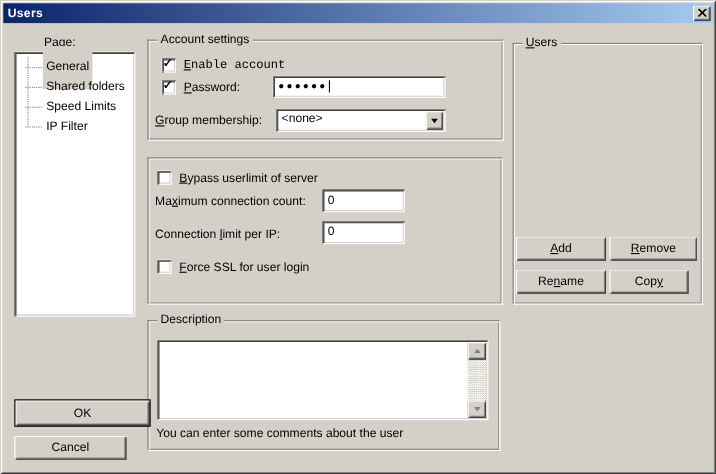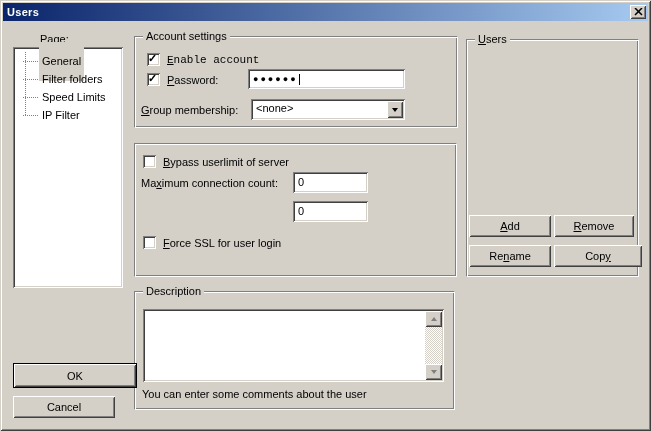--- a/index.html
+++ b/index.html
@@ -85,21 +85,21 @@
     </button>
   </div>
 
   <div class="abs label" style="left:14px;top:33px;margin-left:26px;">Page:</div>
   <div class="abs sunken" style="left:13px;top:47px;width:110px;height:241px;padding-top:5px;box-sizing:border-box;">
     <div class="tree-vline"></div>
     <div class="tree-row">
       <span class="tree-label" data-selected="true">General</span>
     </div>
     <div class="tree-row">
-      <span class="tree-label" data-selected="false">Filter folders</span>
+      <span class="tree-label" data-selected="false">Shared folders</span>
     </div>
     <div class="tree-row">
       <span class="tree-label" data-selected="false">Speed Limits</span>
     </div>
     <div class="tree-row">
       <span class="tree-label" data-selected="false">IP Filter</span>
     </div>
   </div>
 
   <div class="abs groupbox" style="left:134px;top:36px;width:322px;height:90px;">
@@ -126,20 +126,21 @@
 
   <div class="abs groupbox" style="left:134px;top:143px;width:321px;height:132px;">
     <span class="abs checkbox" style="left:8px;top:11px;" data-checked="false">
       
     </span>
     <span class="abs label" style="left:28px;top:12px;"><u>B</u>ypass userlimit of server</span>
     <span class="abs label" style="left:6px;top:33px;">Ma<u>x</u>imum connection count:</span>
     <div class="abs sunken field" style="left:158px;top:28px;width:75px;height:21px;box-sizing:border-box;">
       <span>0</span>
     </div>
+    <span class="abs label" style="left:6px;top:63px;">Connection <u>l</u>imit per IP:</span>
     <div class="abs sunken field" style="left:158px;top:57px;width:75px;height:21px;box-sizing:border-box;">
       <span>0</span>
     </div>
     <span class="abs checkbox" style="left:8px;top:92px;" data-checked="false">
       
     </span>
     <span class="abs label" style="left:28px;top:93px;"><u>F</u>orce SSL for user login</span>
   </div>
 
   <div class="abs groupbox" style="left:134px;top:291px;width:319px;height:117px;">
@@ -156,19 +157,19 @@
       </div>
     </div>
     <span class="abs label" style="left:7px;top:96px;">You can enter some comments about the user</span>
   </div>
 
   <div class="abs groupbox" style="left:466px;top:39px;width:171px;height:236px;">
     <span class="legend"><u>U</u>sers</span>
     <button class="std abs" style="left:2px;top:175px;width:82px;height:22px;"><u>A</u>dd</button>
     <button class="std abs" style="left:87px;top:175px;width:80px;height:22px;"><u>R</u>emove</button>
     <button class="std abs" style="left:2px;top:205px;width:82px;height:22px;">Re<u>n</u>ame</button>
-    <button class="std abs" style="left:87px;top:205px;width:88px;height:22px;">Cop<u>y</u></button>
+    <button class="std abs" style="left:87px;top:205px;width:72px;height:22px;">Cop<u>y</u></button>
   </div>
 
   <button class="std default-btn abs" style="left:13px;top:363px;width:124px;height:25px;box-sizing:border-box;">OK</button>
   <button class="std abs" style="left:13px;top:396px;width:102px;height:22px;">Cancel</button>
 
 </div>
 
 </body></html>

